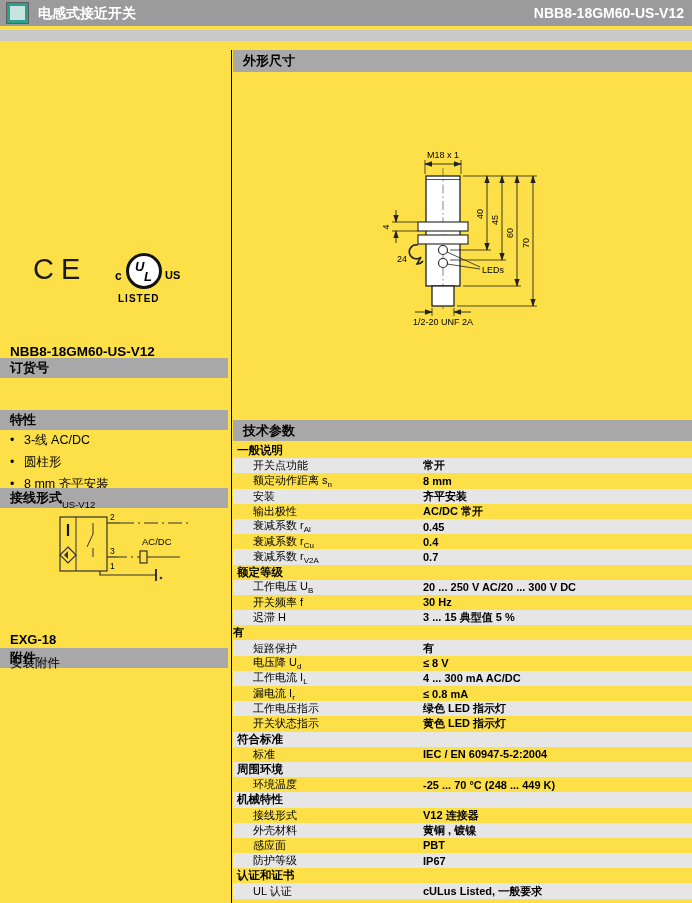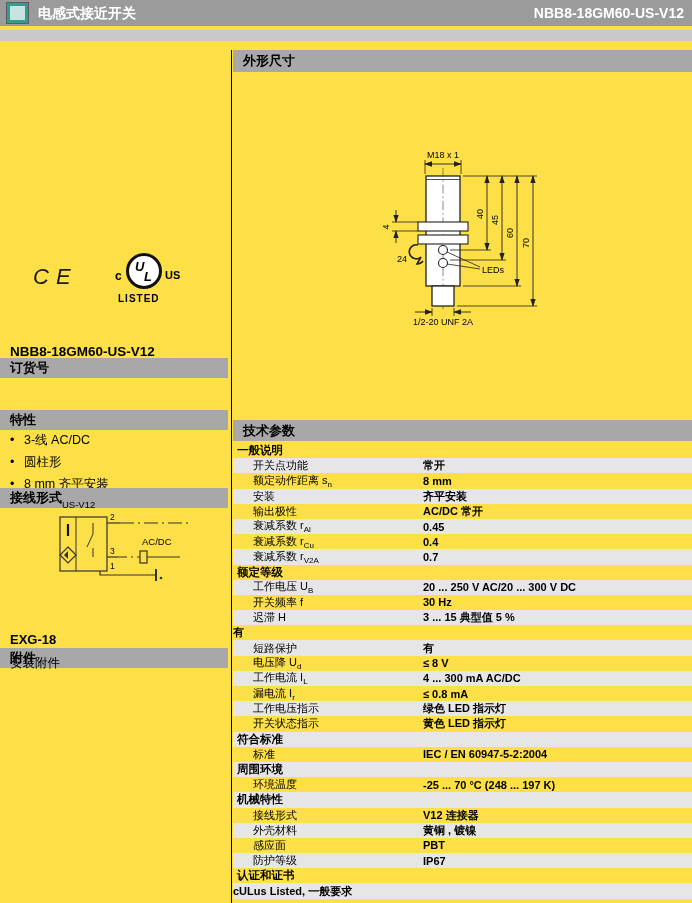--- a/index.html
+++ b/index.html
@@ -17,22 +17,22 @@
            color:#fff; font-weight:bold; font-size:14px; }
   .substrip { position:absolute; left:0; top:30px; width:692px; height:11px; background:#c9c9c9; }
 
   
   .bar { background:#a8a8a8; font-weight:bold; font-size:13px; line-height:20px;
          height:20px; padding-left:10px; color:#000; }
   .leftbar { position:absolute; left:0; width:228px;margin-top:40px; }
   .rightbar { position:absolute; left:233px; width:459px; height:22px; line-height:22px; }
 
   
-  .ce { position:absolute; left:33px; top:264px; font-size:22px; letter-spacing:7px;
-        font-weight:400; color:#1a1a1a;font-style:italic; }
+  .ce { position:absolute; left:33px; top:253px; font-size:29px; letter-spacing:7px;
+        font-weight:400; color:#1a1a1a; }
   .ullogo { position:absolute; left:104px; top:253px; width:82px; height:55px; }
   .ulcircle { position:absolute; left:22px; top:0; width:36px; height:36px; border:3px solid #111;
               border-radius:50%; background:#fff; }
   .ulU { position:absolute; left:6px; top:3px; font-weight:bold; font-size:13px; font-style:italic; }
   .ulL { position:absolute; left:15px; top:13px; font-weight:bold; font-size:13px; font-style:italic; }
   .ulc { position:absolute; left:11px; top:16px; font-weight:bold; font-size:12px; }
   .ulus { position:absolute; left:61px; top:16px; font-weight:bold; font-size:11px; }
   .ullisted { position:absolute; left:14px; top:40px; font-weight:bold; font-size:10px; letter-spacing:1px; }
 
   .ordervalue { position:absolute; left:10px; top:344px; font-weight:bold; font-size:13.5px; }
@@ -270,21 +270,21 @@
       </div>
       <div class="trow">
         <span class="tlabel">标准</span>
         <span class="tvalue">IEC / EN 60947-5-2:2004</span>
       </div>
       <div class="trow section">
         <span class="tlabel">周围环境</span>
       </div>
       <div class="trow">
         <span class="tlabel">环境温度</span>
-        <span class="tvalue">-25 ... 70 °C (248 ... 197 K)</span>
+        <span class="tvalue">-25 ... 70 °C (248 ... 449 K)</span>
       </div>
       <div class="trow section">
         <span class="tlabel">机械特性</span>
       </div>
       <div class="trow">
         <span class="tlabel">接线形式</span>
         <span class="tvalue">V12 连接器</span>
       </div>
       <div class="trow">
         <span class="tlabel">外壳材料</span>
@@ -295,17 +295,18 @@
         <span class="tvalue">PBT</span>
       </div>
       <div class="trow">
         <span class="tlabel">防护等级</span>
         <span class="tvalue">IP67</span>
       </div>
       <div class="trow section">
         <span class="tlabel">认证和证书</span>
       </div>
       <div class="trow">
+        <span class="tlabel">UL 认证</span>
         <span class="tvalue">cULus Listed, 一般要求</span>
       </div>
     </div>
 
 </div>
 
 </body></html>

